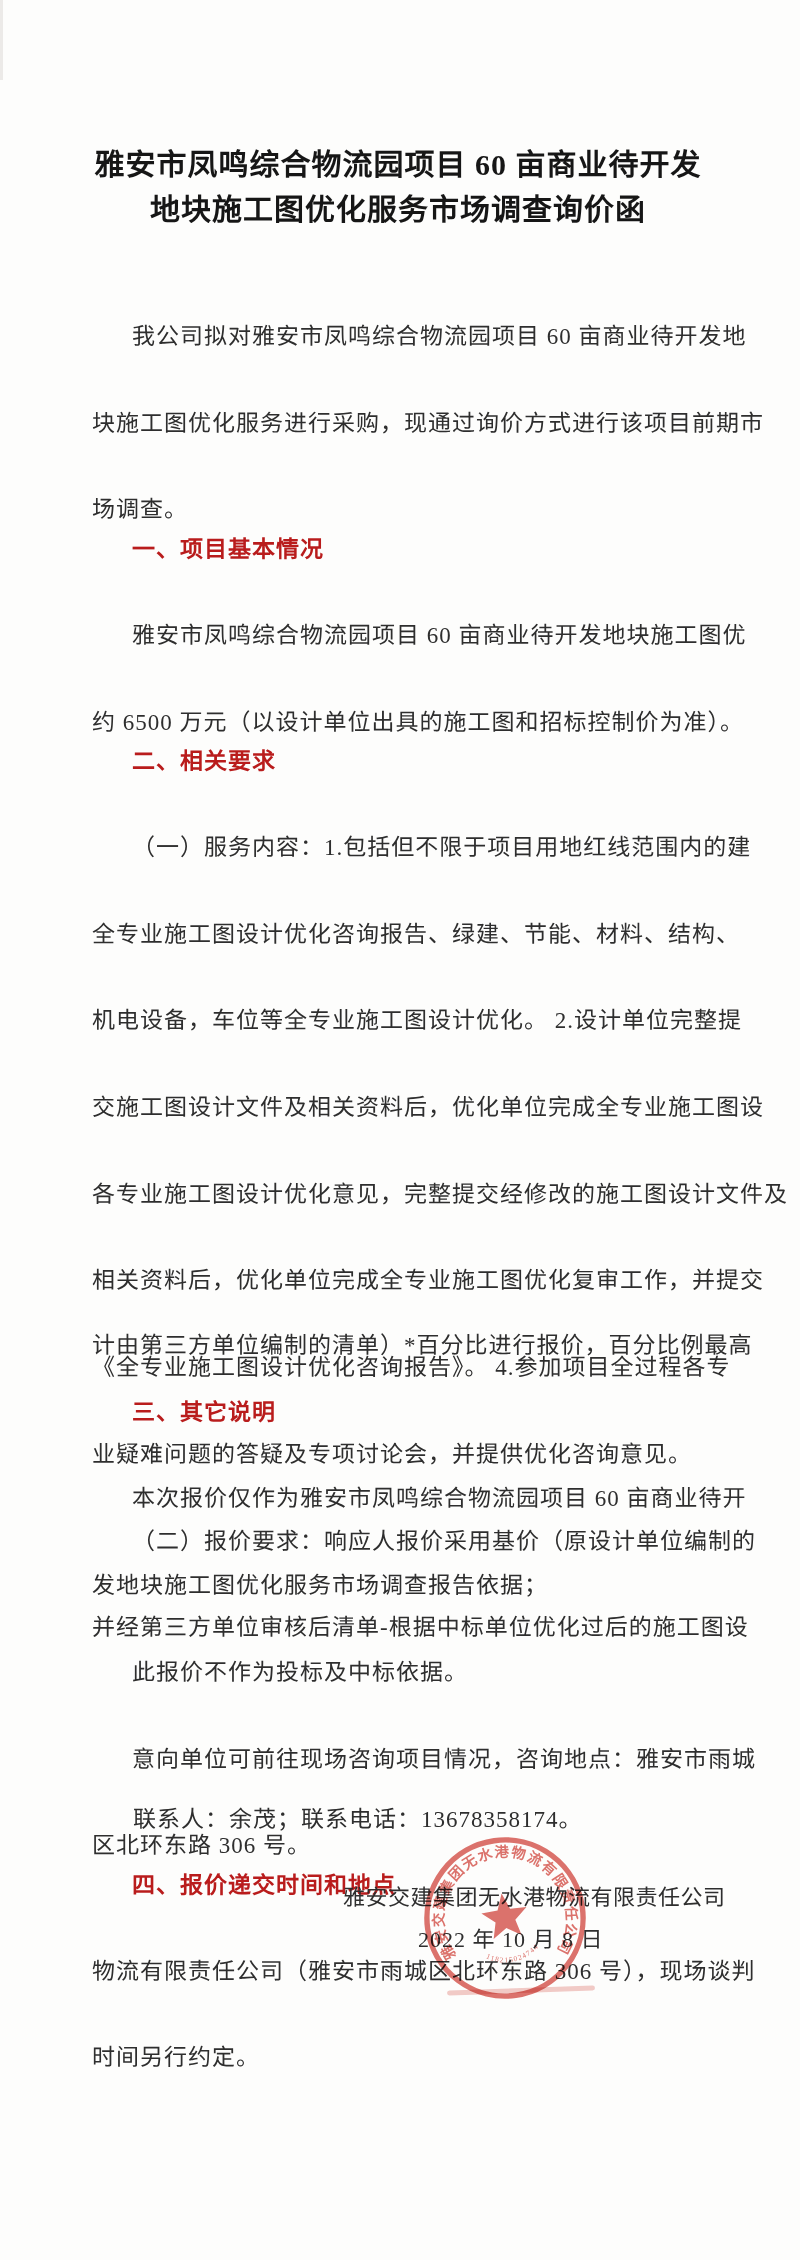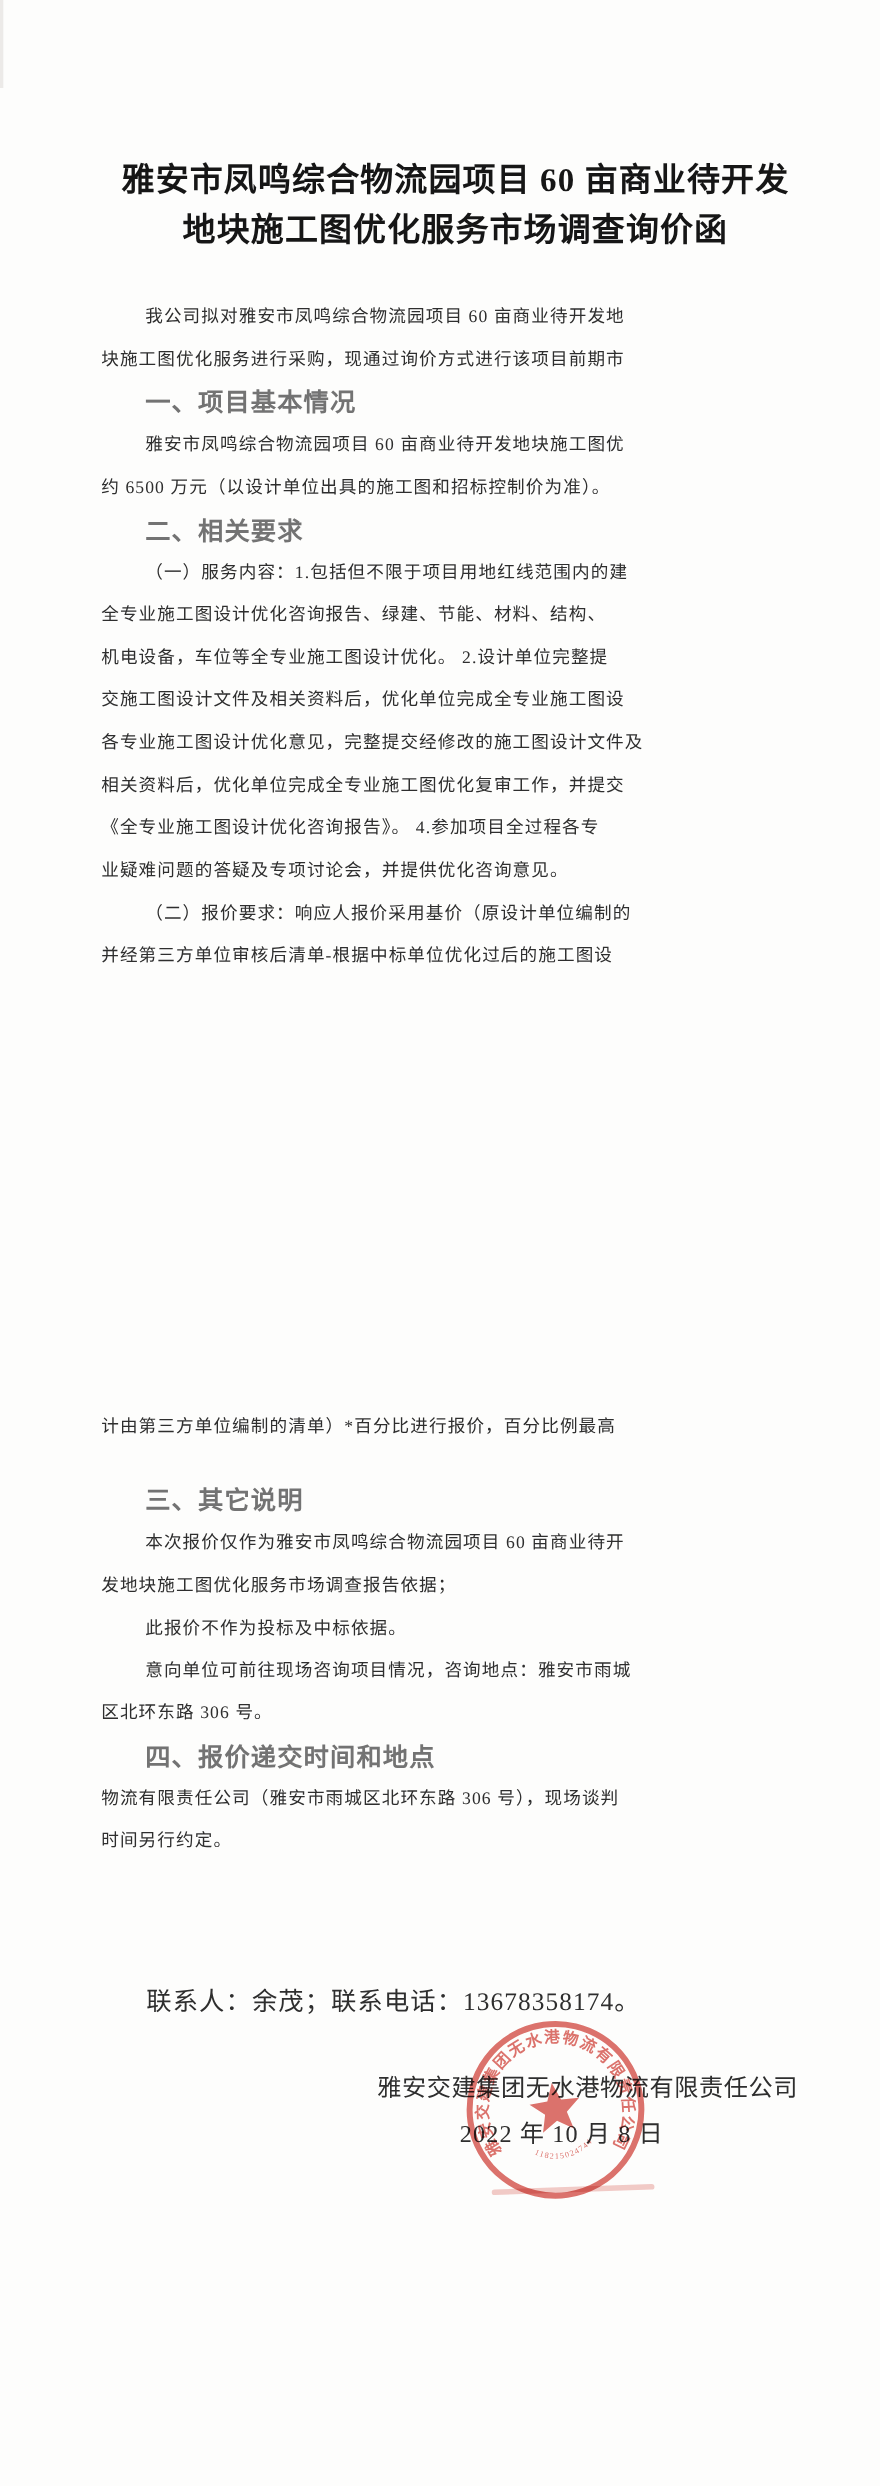--- a/index.html
+++ b/index.html
@@ -4,36 +4,36 @@
 <style>
   html,body{margin:0;padding:0;}
   body{
     width:800px;height:2260px;position:relative;background:#fdfdfc;
     font-family:"Liberation Serif","DejaVu Serif",serif;color:#2e2e2e;
     overflow:hidden;
   }
   .page{position:absolute;inset:0;background:#fdfdfc;}
   .scan-edge{position:absolute;left:0;top:0;width:3px;height:80px;background:#eceae8;}
   .doc-title{
-    position:absolute;top:142px;left:64px;width:700px;text-align:center;
+    position:absolute;top:142px;left:48px;width:700px;text-align:center;
     font-weight:bold;font-size:30px;line-height:45px;color:#161616;
     letter-spacing:1px;
   }
   .col{position:absolute;left:92px;width:660px;}
   .col-a{top:270px;}
   .col-b{top:1279px;}
   .ln{
-    font-size:16px;line-height:38.7px;letter-spacing:1px;
-    white-space:nowrap;color:#2e2e2e;
+    font-size:23px;line-height:38.7px;letter-spacing:1px;
+    white-space:nowrap;color:#2e2e2e;margin-top:48px;
   }
   .ind{text-indent:40px;}
   .hd{
     font-family:"Liberation Sans","DejaVu Sans",sans-serif;
     font-weight:bold;font-size:23px;line-height:38.7px;
-    text-indent:40px;color:#737373;letter-spacing:1px;white-space:nowrap;
+    text-indent:40px;color:#b91c1c;letter-spacing:1px;white-space:nowrap;
   }
   .gap-heading{margin-top:28px;font-family:Liberation Serif, serif;}
   .contact-line{
     position:absolute;left:133px;top:1801px;font-size:23px;line-height:38px;
     letter-spacing:1px;white-space:nowrap;color:#2e2e2e;
   }
   .sign-company{
     position:absolute;left:343px;top:1882px;font-size:22px;line-height:32px;
     letter-spacing:0.5px;white-space:nowrap;color:#2e2e2e;
   }
@@ -58,20 +58,21 @@
   <div class="scan-edge"></div>
 
   <div class="doc-title">
     <div>雅安市凤鸣综合物流园项目 60 亩商业待开发</div>
     <div>地块施工图优化服务市场调查询价函</div>
   </div>
 
   <div class="col col-a">
     <div class="ln ind">我公司拟对雅安市凤鸣综合物流园项目 60 亩商业待开发地</div>
     <div class="ln">块施工图优化服务进行采购，现通过询价方式进行该项目前期市</div>
+    <div class="ln">场调查。</div>
 
     <div class="hd">一、项目基本情况</div>
 
     <div class="ln ind">雅安市凤鸣综合物流园项目 60 亩商业待开发地块施工图优</div>
     <div class="ln">约 6500 万元（以设计单位出具的施工图和招标控制价为准）。</div>
 
     <div class="hd">二、相关要求</div>
 
     <div class="ln ind">（一）服务内容：1.包括但不限于项目用地红线范围内的建</div>
     <div class="ln">全专业施工图设计优化咨询报告、绿建、节能、材料、结构、</div>

